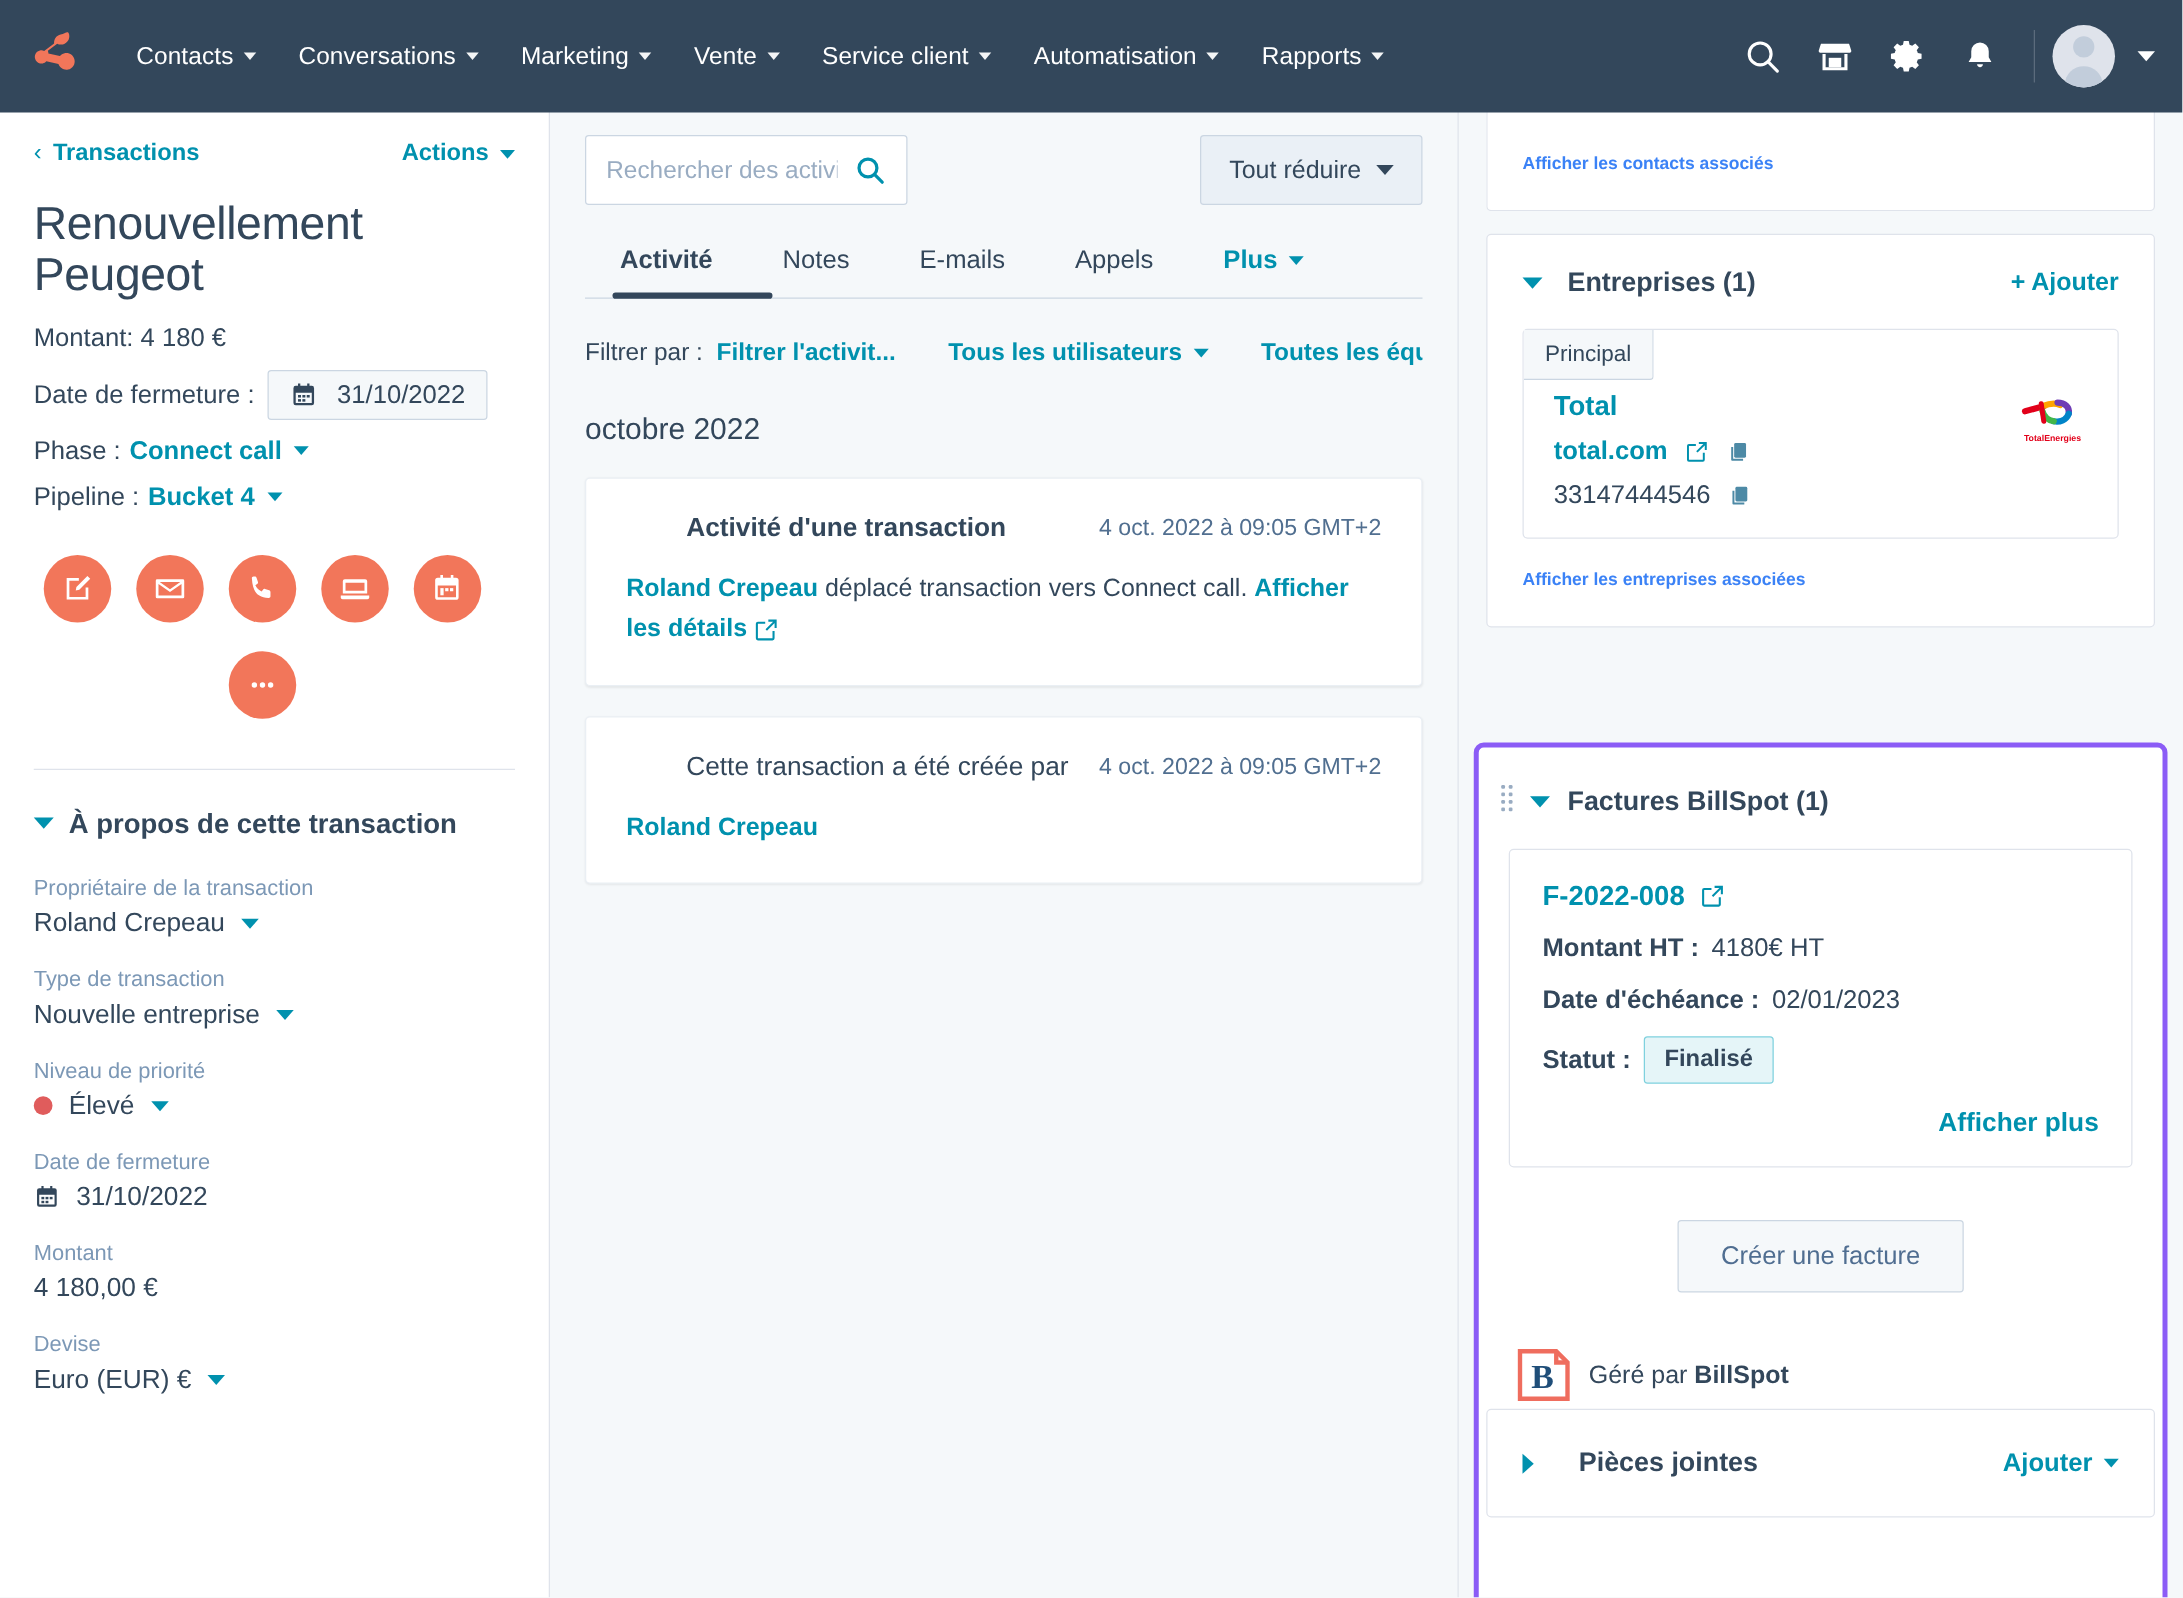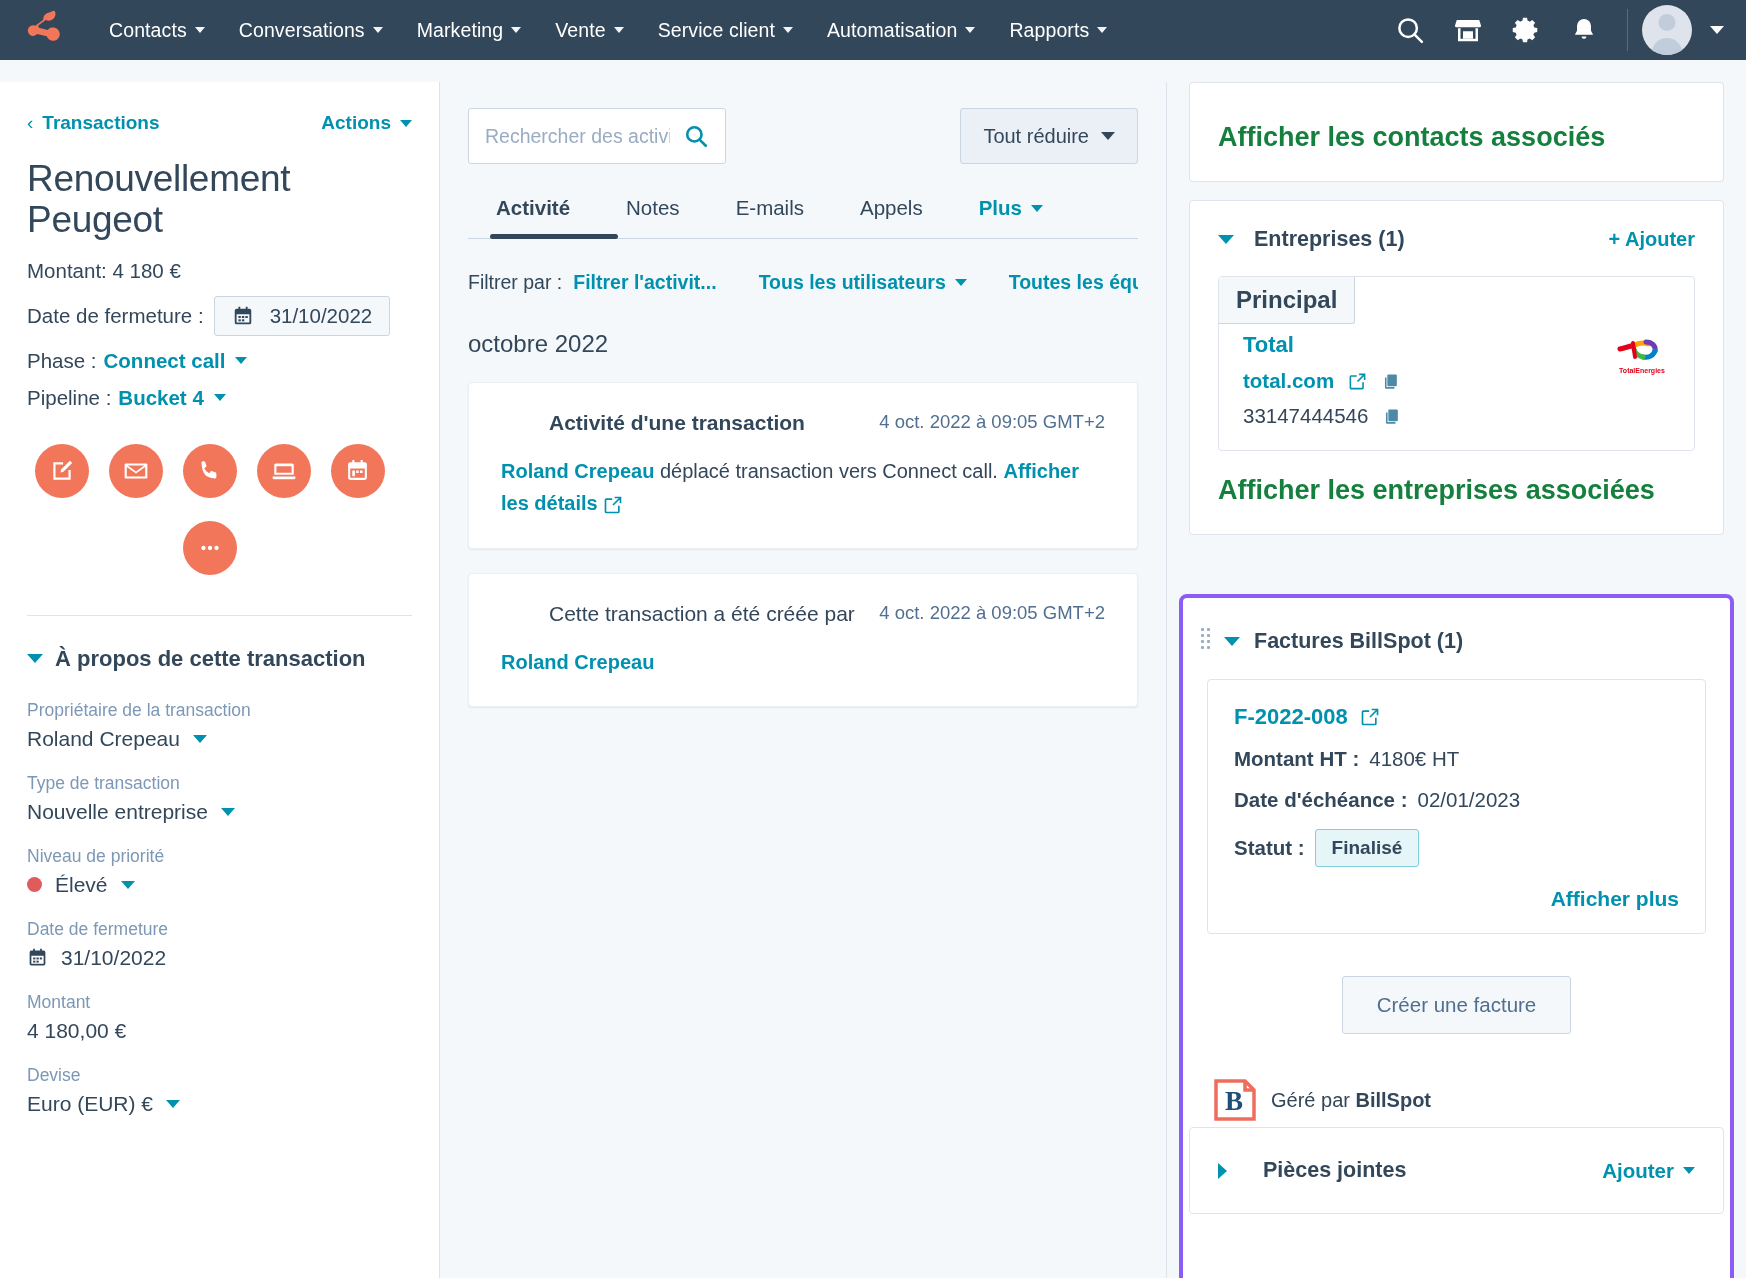--- a/index.html
+++ b/index.html
@@ -5,21 +5,21 @@
   * { box-sizing: border-box; margin: 0; padding: 0; }
   html, body {
     width: 1746px; height: 1278px;
     font-family: "Liberation Sans", sans-serif;
     background: #f5f8fa; overflow: hidden;
   }
   body { position: relative; }
 
   
   .topnav {
-    position: absolute; top: 0; left: 0; width: 1746px; height: 60px;
+    position: absolute; top: 0; left: 0; width: 1746px; height: 90px;
     background: #33475b; display: flex; align-items: center;
     padding: 0 22px; z-index: 50;
   }
   .logo { width: 44px; height: 44px; margin-right: 26px; flex: 0 0 auto; }
   .navitems { display: flex; align-items: center; gap: 0; }
   .navitem {
     color: #ffffff; font-size: 19.5px; padding: 6px 17px;
     display: flex; align-items: center; gap: 8px; cursor: pointer;
     white-space: nowrap; letter-spacing: 0.1px;
   }
@@ -190,37 +190,37 @@
     border-left: 1px solid #dfe3eb; position: relative; overflow: hidden;
   }
   .rcard-top {
     height: 18px; background: #fff; border: 1px solid #dfe3eb;
     border-bottom: 0; border-radius: 4px 4px 0 0; margin: 0 22px;
   }
   .rlink-row {
     background: #fff; border: 1px solid #dfe3eb; border-top: 0;
     margin: 0 22px; padding: 22px 28px 28px 28px; border-radius: 0 0 4px 4px;
   }
-  .rlink { color: #15803d; font-size: 27px; font-weight: 700; cursor: pointer; text-align: right; }
+  .rlink { color: #3b82f6; font-size: 14px; font-weight: 700; cursor: pointer; text-align: right; }
   .rsection { background: #fff; border: 1px solid #dfe3eb; border-top: 0; margin: 0 22px; }
   .rsec-head {
     display: flex; align-items: center; padding: 26px 28px 0 28px; gap: 20px;
   }
   .rsec-title { font-size: 21.5px; font-weight: 700; color: #33475b; }
   .rsec-action {
     margin-left: auto; color: #0091ae; font-size: 20px; font-weight: 700;
     cursor: pointer; display: flex; align-items: center; gap: 8px;
   }
   .assoc-card {
     border: 1px solid #dfe3eb; border-radius: 4px; margin: 24px 28px 0 28px;
     padding: 0 0 22px 0; position: relative;
   }
   .principal {
     display: inline-block; border: 1px solid #cbd6e2; border-top: 0; border-left: 0;
-    background: #f5f8fa; font-size: 24px; font-weight: 700; color: #33475b;
+    background: #f5f8fa; font-size: 18px; font-weight: 400; color: #33475b;
     padding: 9px 17px; border-radius: 0 0 3px 0;
   }
   .assoc-body { padding: 8px 24px 0 24px; position: relative; }
   .assoc-name { color: #0091ae; font-size: 22px; font-weight: 700; cursor: pointer; }
   .assoc-line {
     display: flex; align-items: center; gap: 14px; margin-top: 11px;
     font-size: 20.5px; color: #33475b;
   }
   .assoc-line .lnk2 { color: #0091ae; font-weight: 700; cursor: pointer; }
   .tlogo { position: absolute; right: 22px; top: 12px; width: 60px; text-align: center; }

